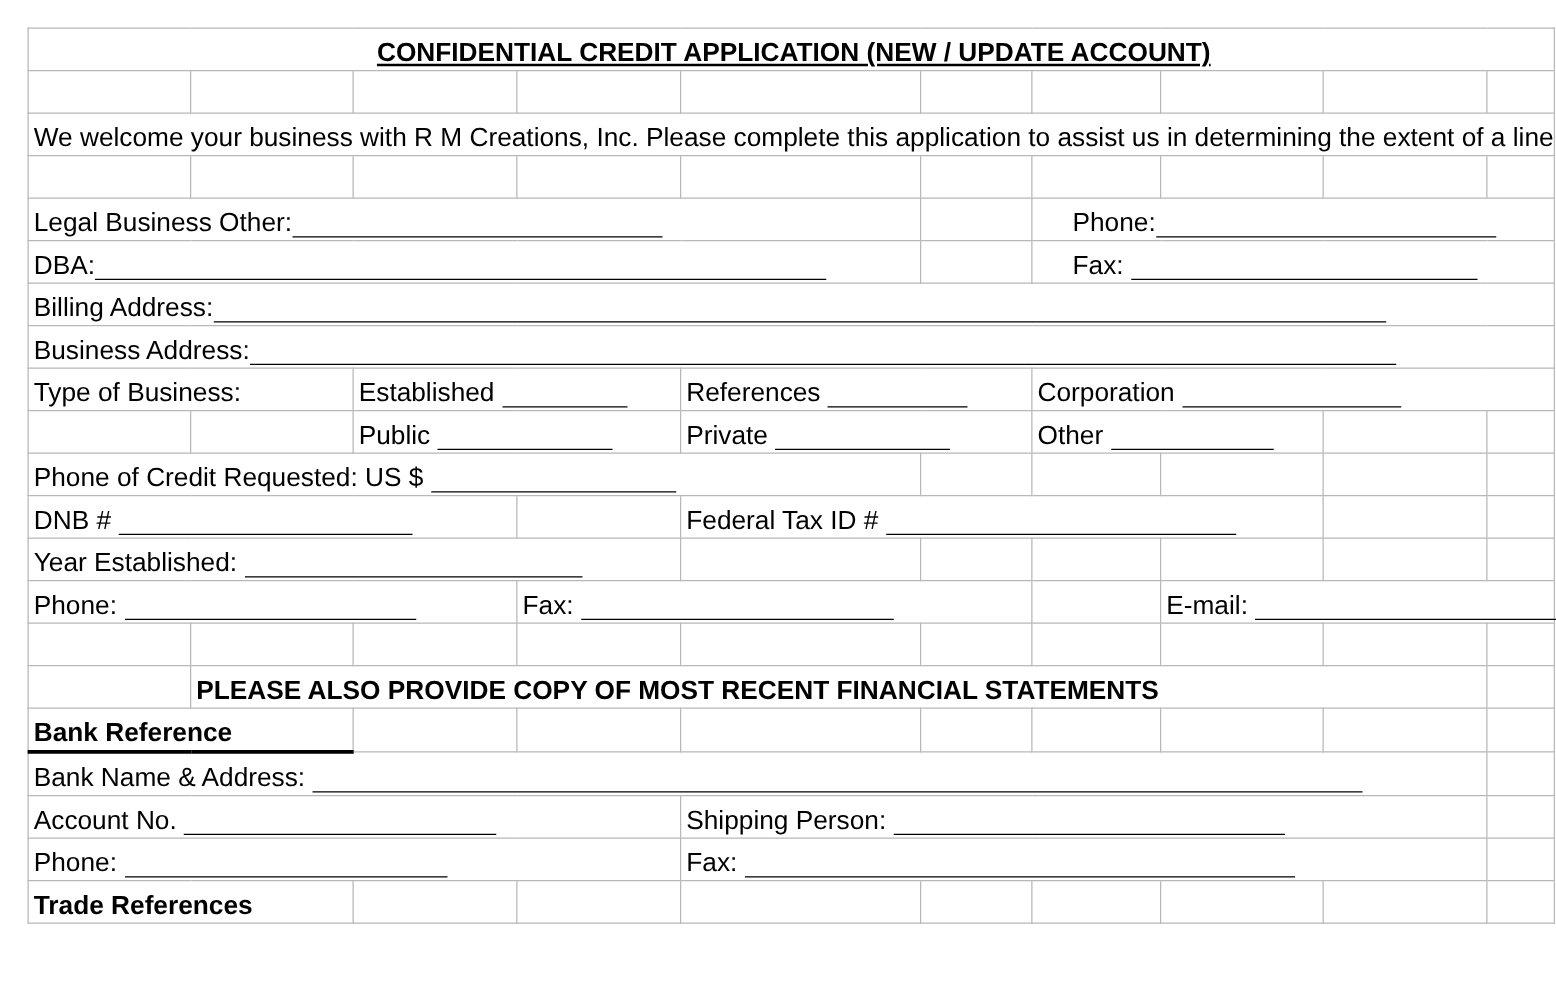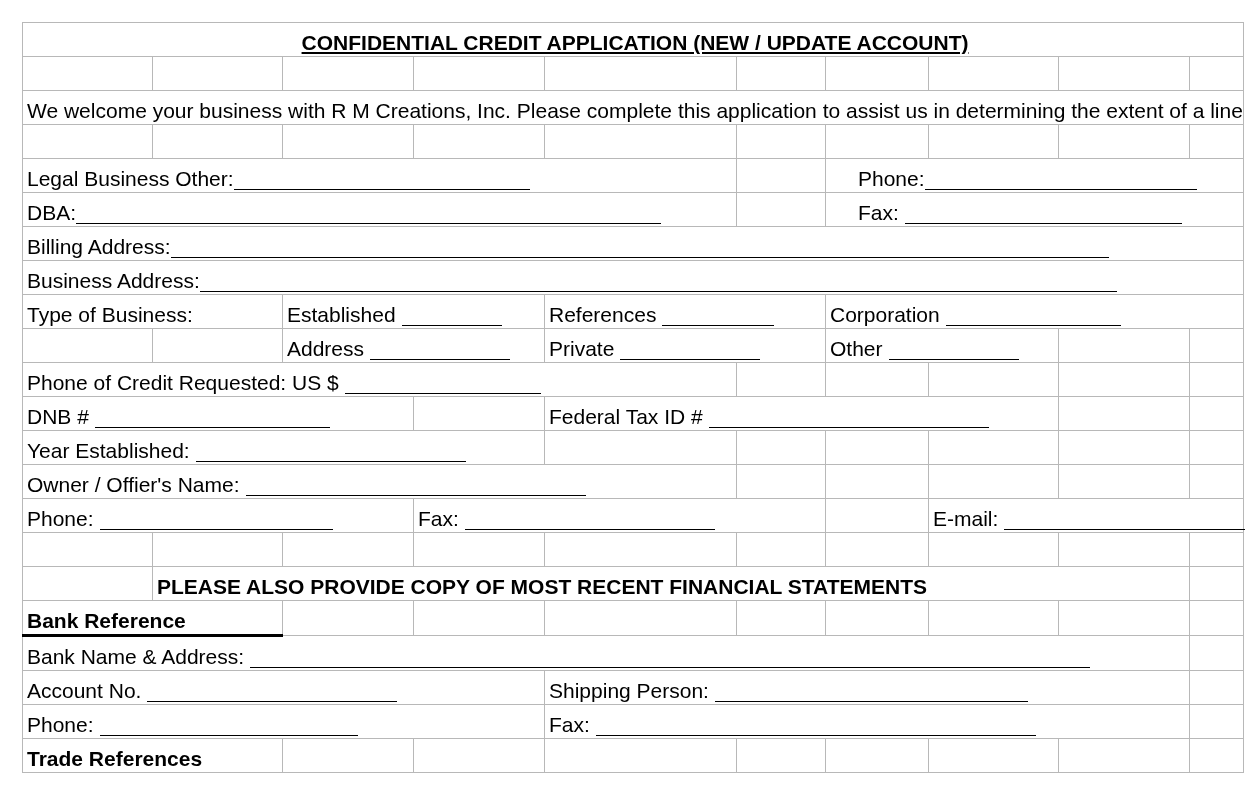--- a/index.html
+++ b/index.html
@@ -158,21 +158,21 @@
     <tr>
       <td colspan="2"><span class="lbl">Type of Business:</span></td>
       <td colspan="2"><span class="lbl">Established</span><span class="fill" style="width:100px;margin-left:6px"></span></td>
       <td colspan="2"><span class="lbl">References</span><span class="fill" style="width:112px;margin-left:6px"></span></td>
       <td colspan="4"><span class="lbl">Corporation</span><span class="fill" style="width:175px;margin-left:6px"></span></td>
     </tr>
 
     <tr>
       <td></td>
       <td></td>
-      <td colspan="2"><span class="lbl">Address</span><span class="fill" style="width:140px;margin-left:6px"></span></td>
+      <td colspan="2"><span class="lbl">Public</span><span class="fill" style="width:140px;margin-left:6px"></span></td>
       <td colspan="2"><span class="lbl">Private</span><span class="fill" style="width:140px;margin-left:6px"></span></td>
       <td colspan="2"><span class="lbl">Other</span><span class="fill" style="width:130px;margin-left:6px"></span></td>
       <td></td>
       <td></td>
     </tr>
 
     <tr>
       <td colspan="5"><span class="lbl">Phone of Credit Requested: US $</span><span class="fill" style="width:196px;margin-left:6px"></span></td>
       <td></td>
       <td></td>
@@ -192,28 +192,20 @@
     <tr>
       <td colspan="4"><span class="lbl">Year Established:</span><span class="fill" style="width:270px;margin-left:6px"></span></td>
       <td></td>
       <td></td>
       <td></td>
       <td></td>
       <td></td>
       <td></td>
     </tr>
 
-    <tr>
-      <td colspan="5"><span class="lbl">Owner / Offier's Name:</span><span class="fill" style="width:340px;margin-left:6px"></span></td>
-      <td></td>
-      <td></td>
-      <td></td>
-      <td></td>
-      <td></td>
-    </tr>
 
     <tr>
       <td colspan="3"><span class="lbl">Phone:</span><span class="fill" style="width:233px;margin-left:6px"></span></td>
       <td colspan="3"><span class="lbl">Fax:</span><span class="fill" style="width:250px;margin-left:6px"></span></td>
       <td></td>
       <td colspan="3"><span class="lbl">E-mail:</span><span class="fill" style="width:250px;margin-left:6px"></span></td>
     </tr>
 
     <tr class="spacer-row">
       <td></td>

